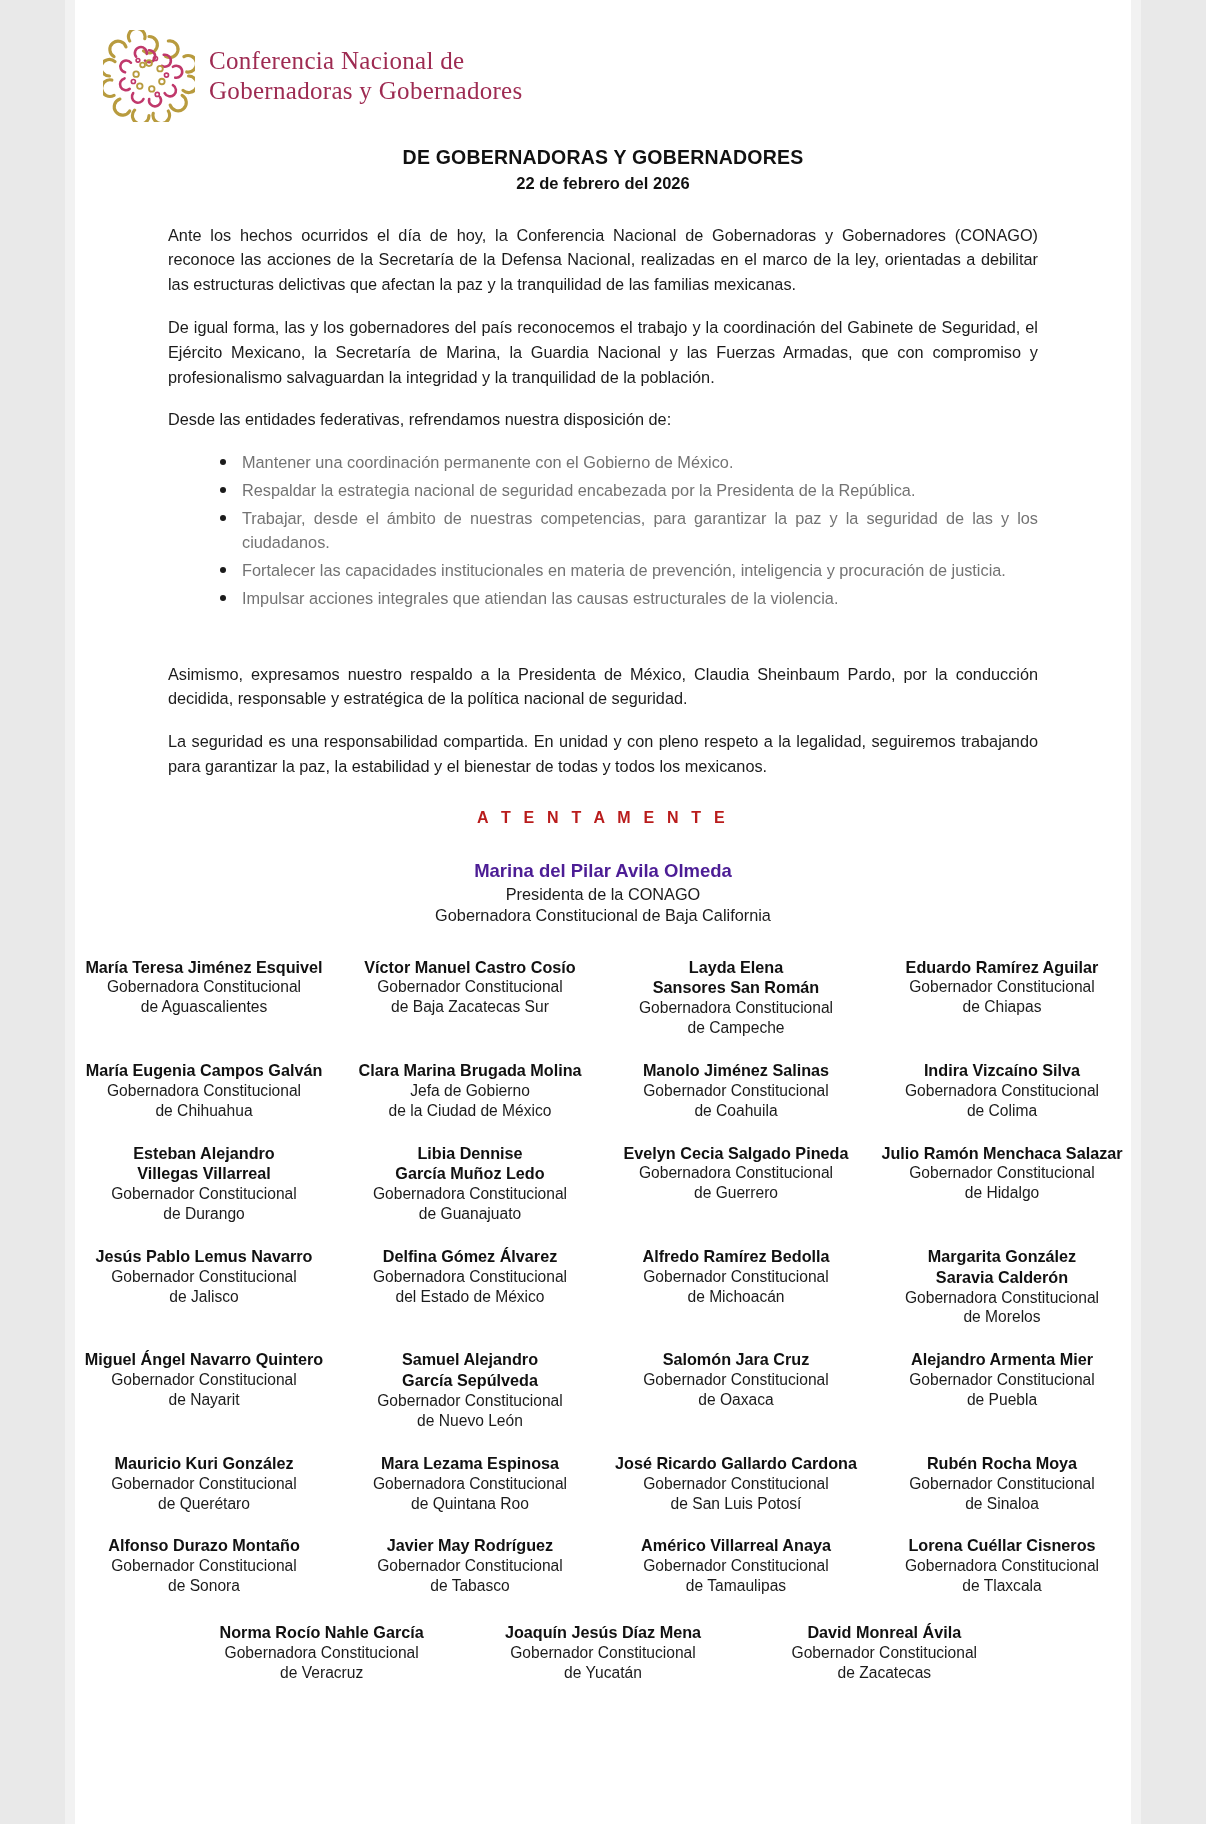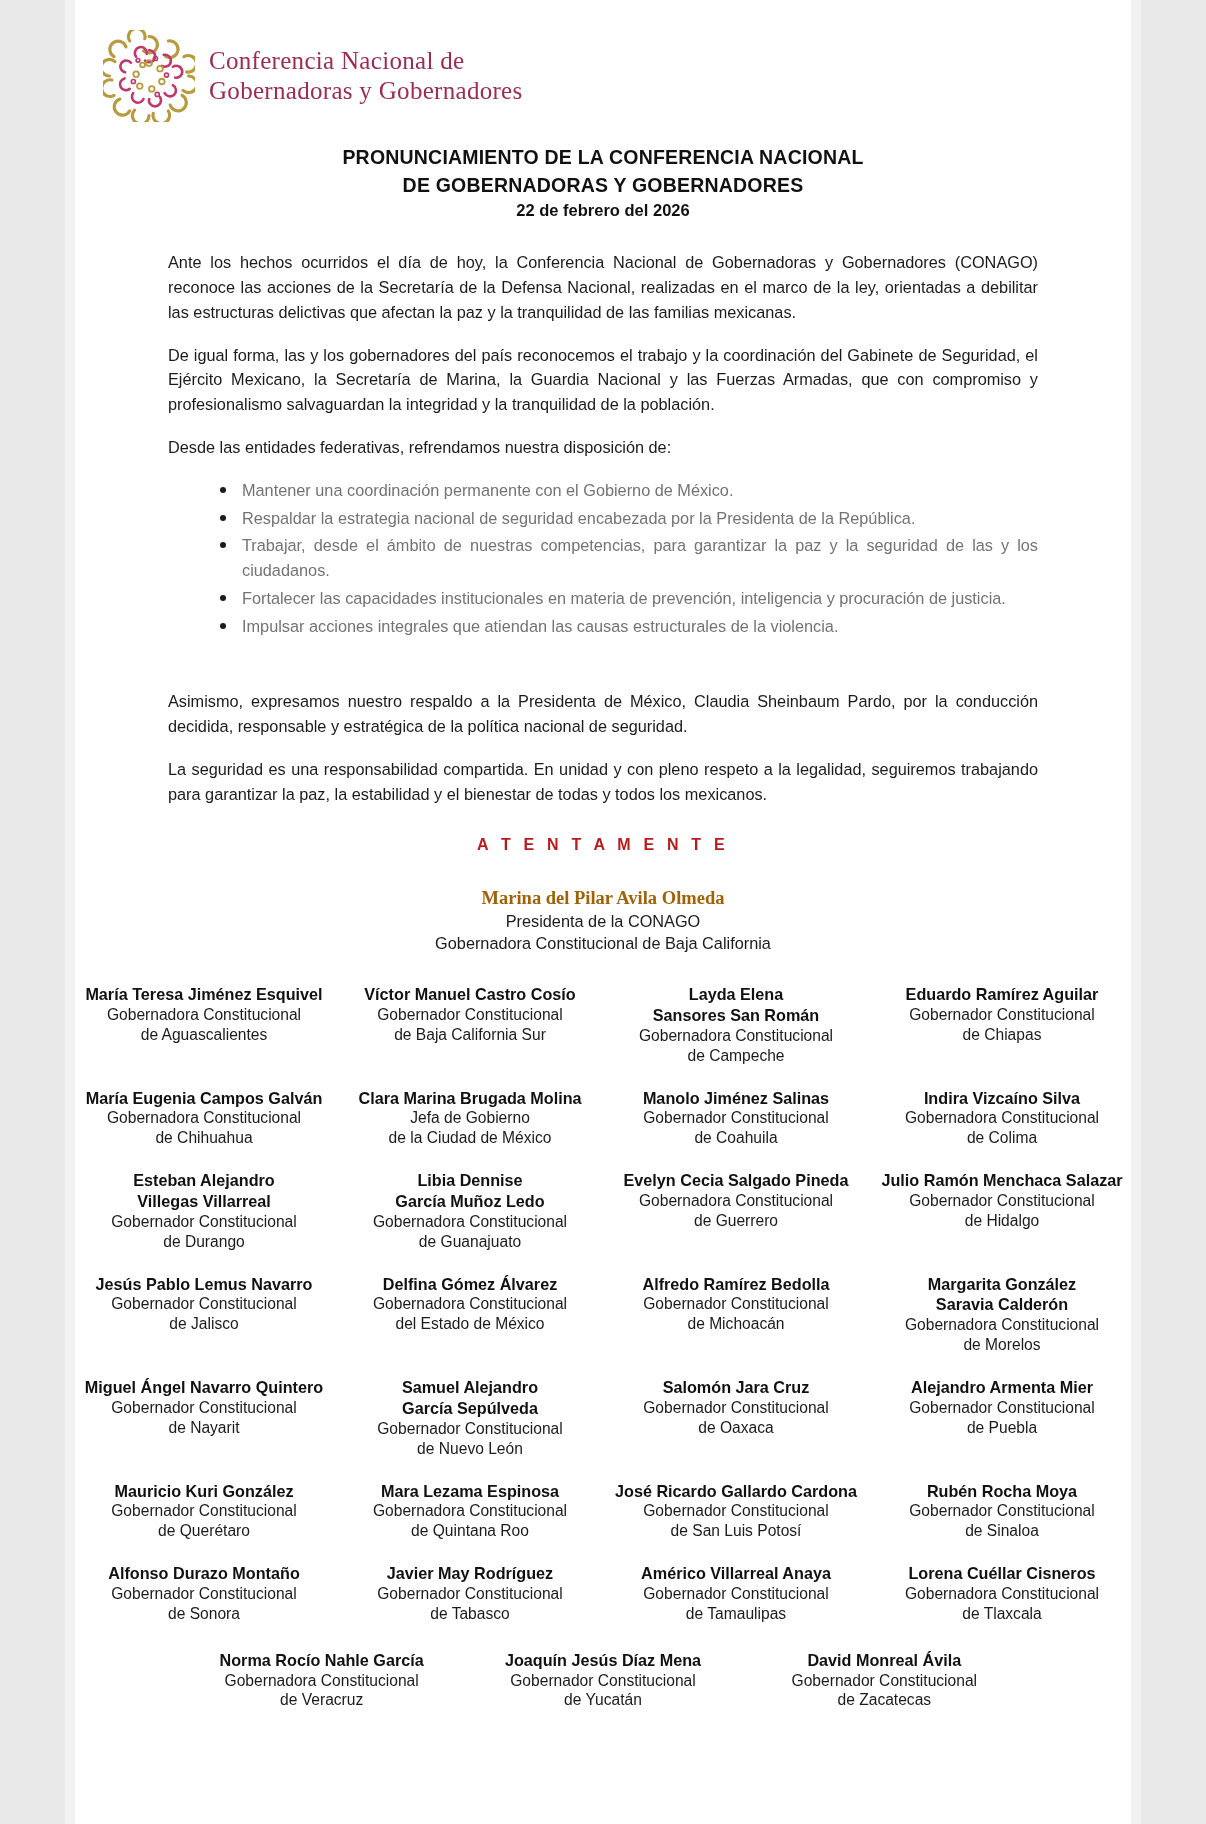--- a/index.html
+++ b/index.html
@@ -116,23 +116,22 @@
     color: #b91c1c;
     margin-top: 30px;
   }
   .president {
     text-align: center;
     margin-top: 32px;
   }
   .president .pname {
     font-size: 18.5px;
     font-weight: bold;
-    color: #a16207;
+    color: #4c1d95;
     line-height: 1.35;
-    font-family: Liberation Serif, serif;
   }
   .president .prole {
     font-size: 16.3px;
     color: #1b1b1b;
     line-height: 1.32;
   }
 
   
   .signers {
     width: 1050px;
@@ -217,21 +216,20 @@
         </g>
       </svg>
     </div>
     <div class="logo-text">
       <div class="logo-line">Conferencia Nacional de</div>
       <div class="logo-line">Gobernadoras y Gobernadores</div>
     </div>
   </div>
 
   <div class="title-block">
-    <div class="doc-title">PRONUNCIAMIENTO DE LA CONFERENCIA NACIONAL</div>
     <div class="doc-title">DE GOBERNADORAS Y GOBERNADORES</div>
     <div class="doc-date">22 de febrero del 2026</div>
   </div>
 
   <div class="body-wrap">
     <p class="para">Ante los hechos ocurridos el día de hoy, la Conferencia Nacional de Gobernadoras y Gobernadores (CONAGO) reconoce las acciones de la Secretaría de la Defensa Nacional, realizadas en el marco de la ley, orientadas a debilitar las estructuras delictivas que afectan la paz y la tranquilidad de las familias mexicanas.</p>
     <p class="para">De igual forma, las y los gobernadores del país reconocemos el trabajo y la coordinación del Gabinete de Seguridad, el Ejército Mexicano, la Secretaría de Marina, la Guardia Nacional y las Fuerzas Armadas, que con compromiso y profesionalismo salvaguardan la integridad y la tranquilidad de la población.</p>
     <p class="para">Desde las entidades federativas, refrendamos nuestra disposición de:</p>
 
     <ul class="bullets">
@@ -258,21 +256,21 @@
 
   <div class="signers" id="signers-grid">
       <div class="signer">
         <span class="sname">María Teresa Jiménez Esquivel</span>
         <span class="srole">Gobernadora Constitucional</span>
         <span class="srole">de Aguascalientes</span>
       </div>
       <div class="signer">
         <span class="sname">Víctor Manuel Castro Cosío</span>
         <span class="srole">Gobernador Constitucional</span>
-        <span class="srole">de Baja California Sur</span>
+        <span class="srole">de Baja Zacatecas Sur</span>
       </div>
       <div class="signer">
         <span class="sname">Layda Elena</span>
         <span class="sname">Sansores San Román</span>
         <span class="srole">Gobernadora Constitucional</span>
         <span class="srole">de Campeche</span>
       </div>
       <div class="signer">
         <span class="sname">Eduardo Ramírez Aguilar</span>
         <span class="srole">Gobernador Constitucional</span>

